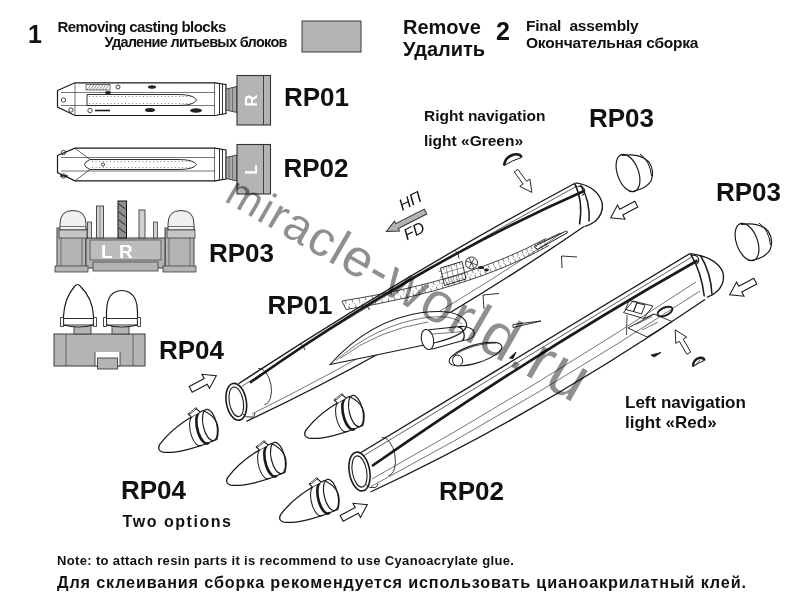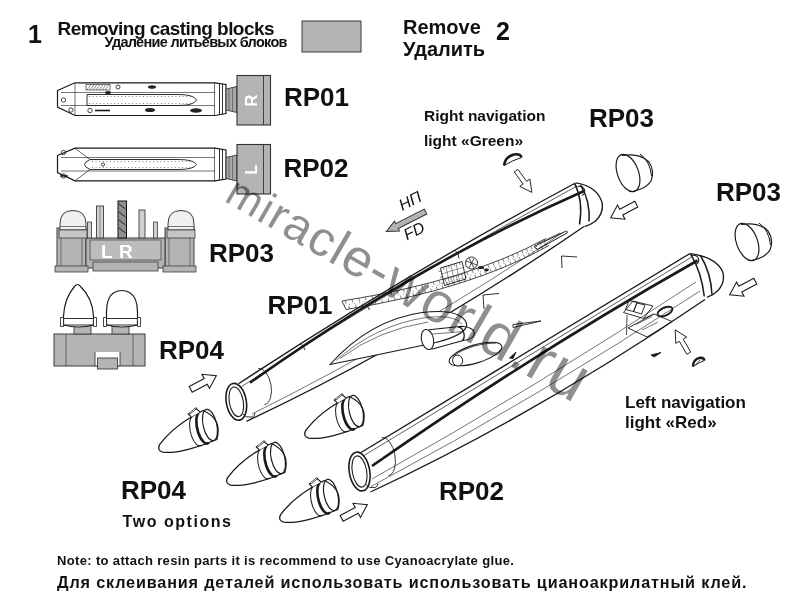--- a/index.html
+++ b/index.html
@@ -256,34 +256,36 @@
 <g transform="translate(405,222) rotate(-27)">
 <path d="M-21,0 L-9,-5.5 L-9,-2.8 L23,-2.8 L23,2.8 L-9,2.8 L-9,5.5 Z" fill="#b4b4b4" stroke="#333" stroke-width="1"></path>
 <text x="14" y="-11" font-style="italic" font-size="16" fill="#111" text-anchor="middle">НП</text>
 <text x="4" y="17.5" font-style="italic" font-size="16" fill="#111" text-anchor="middle">FD</text>
 </g>
 <g transform="translate(223,200.5) rotate(30)">
         <text x="0" y="0" fill="#000" fill-opacity="0.44" letter-spacing="1.5"><tspan font-size="43">m</tspan><tspan font-size="44.5">i</tspan><tspan font-size="46">r</tspan><tspan font-size="47.5">a</tspan><tspan font-size="49">c</tspan><tspan font-size="50.5">l</tspan><tspan font-size="52">e</tspan><tspan font-size="53.5">-</tspan><tspan font-size="55">w</tspan><tspan font-size="56.5">o</tspan><tspan font-size="58">r</tspan><tspan font-size="59.5">l</tspan><tspan font-size="61">d</tspan><tspan font-size="62.5">.</tspan><tspan font-size="64">r</tspan><tspan font-size="66">u</tspan></text>
       </g>
 </svg>
 <div class="t" style="left:28px;top:21.6px;font-size:25px;">1</div>
-<div class="t" style="left:57.5px;top:18.5px;font-size:19px;letter-spacing:-0.55px;">Removing casting blocks</div>
+<div class="t" style="left:57.5px;top:18.5px;font-size:15px;letter-spacing:-0.55px;">Removing casting blocks</div>
 <div class="t" style="left:57.5px;top:35.0px;font-size:14.5px;letter-spacing:-0.7px;margin-left:47px;">Удаление литьевых блоков</div>
 <div class="t" style="left:403px;top:16.1px;font-size:20px;line-height:22px;">Remove
 Удалить</div>
 <div class="t" style="left:496px;top:19.2px;font-size:25px;">2</div>
+<div class="t" style="left:526px;top:16.6px;font-size:15.5px;letter-spacing:-0.2px;line-height:17.6px;">Final  assembly
+Окончательная сборка</div>
 <div class="t" style="left:284px;top:83.9px;font-size:26px;">RP01</div>
 <div class="t" style="left:283.5px;top:155.2px;font-size:26px;">RP02</div>
 <div class="t" style="left:209px;top:240px;font-size:26px;">RP03</div>
 <div class="t" style="left:159px;top:336.5px;font-size:26px;">RP04</div>
 <div class="t" style="left:267.5px;top:291.7px;font-size:26px;">RP01</div>
 <div class="t" style="left:589px;top:105.3px;font-size:26px;">RP03</div>
 <div class="t" style="left:716px;top:179.1px;font-size:26px;">RP03</div>
 <div class="t" style="left:439px;top:477.9px;font-size:26px;">RP02</div>
 <div class="t" style="left:121px;top:477.3px;font-size:26px;">RP04</div>
 <div class="t" style="left:122.5px;top:514.4px;font-size:16px;letter-spacing:1.55px;">Two options</div>
 <div class="t" style="left:424px;top:103px;font-size:15.5px;line-height:25px;">Right navigation
 light «Green»</div>
 <div class="t" style="left:625px;top:393px;font-size:17px;line-height:20px;">Left navigation
 light «Red»</div>
 <div class="t" style="left:57px;top:553.9px;font-size:13px;letter-spacing:0.35px;">Note: to attach resin parts it is recommend to use Cyanoacrylate glue.</div>
-<div class="t" style="left:57px;top:574.3px;font-size:16.2px;letter-spacing:0.85px;">Для склеивания деталей использовать использовать цианоакрилатный клей.</div>
+<div class="t" style="left:57px;top:574.3px;font-size:16.2px;letter-spacing:0.85px;">Для склеивания сборка рекомендуется использовать цианоакрилатный клей.</div>
 </div>
 
 </body></html>

